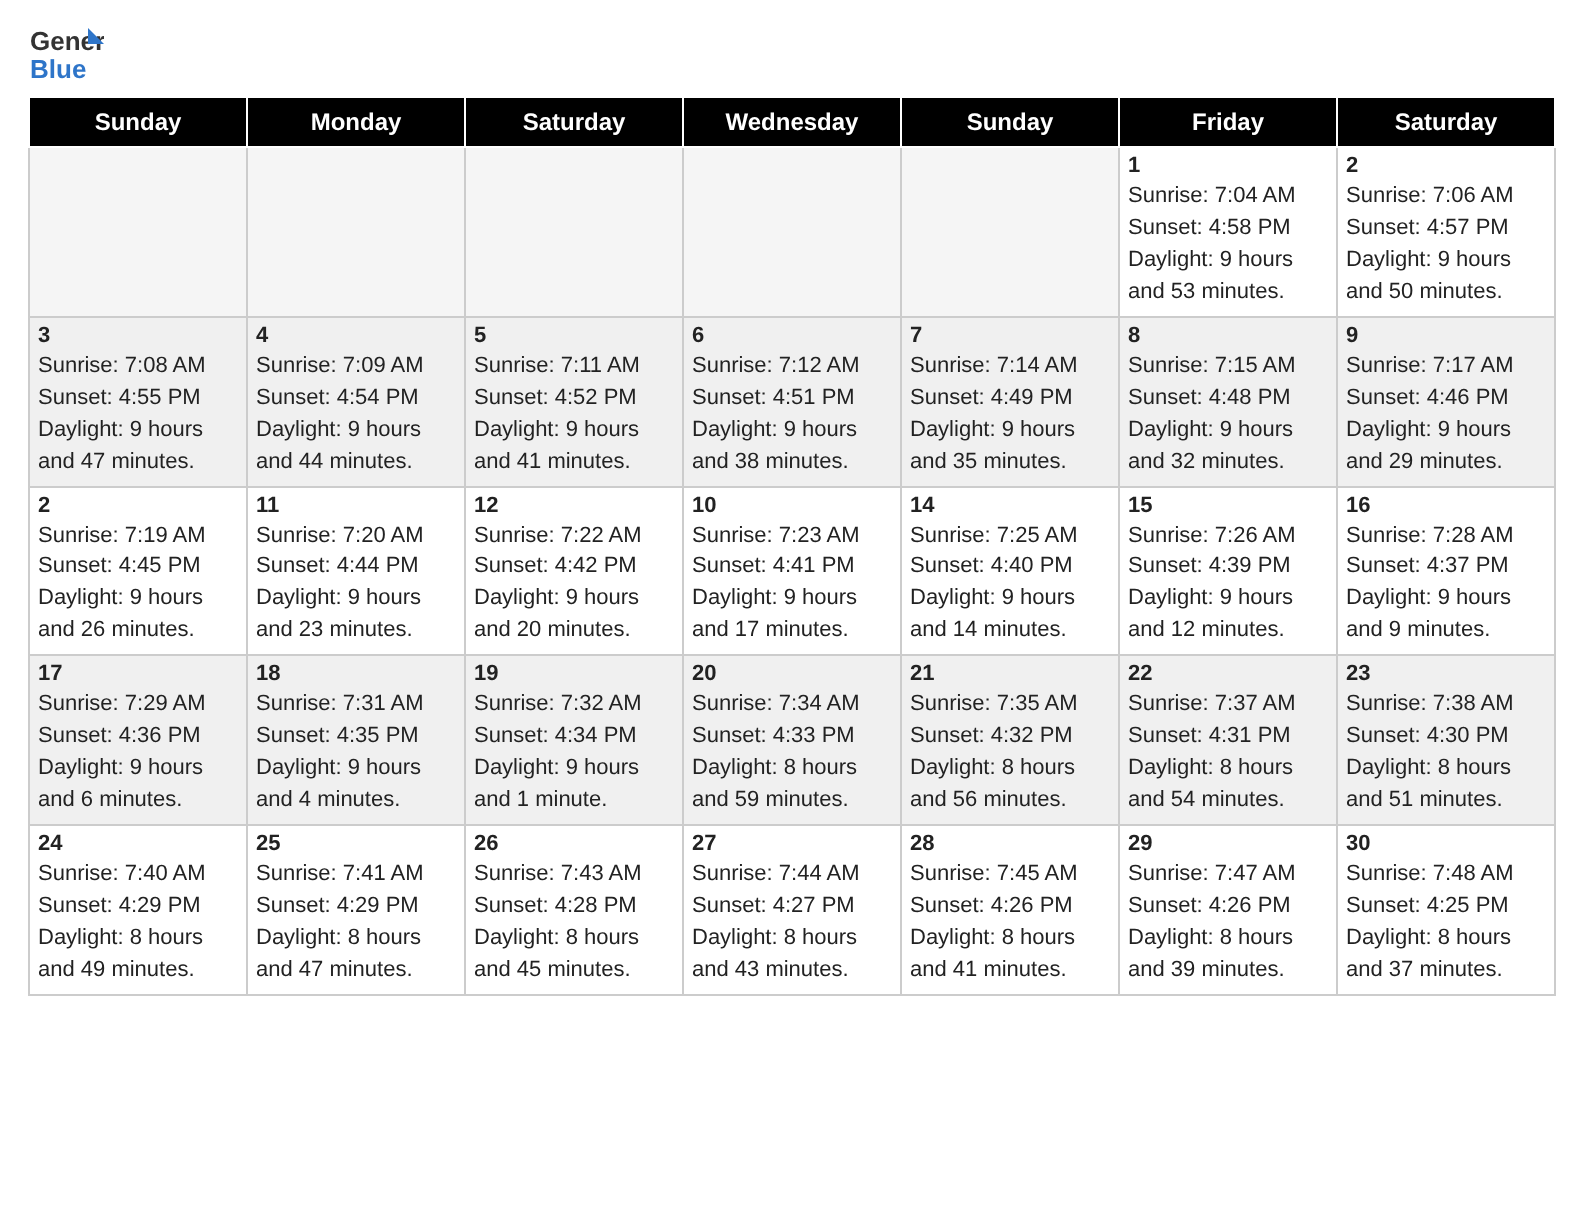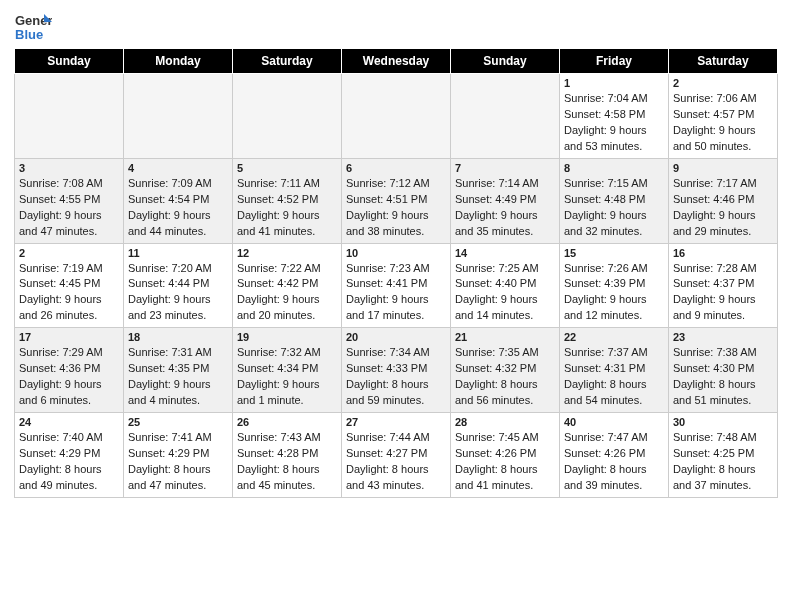--- a/index.html
+++ b/index.html
@@ -231,21 +231,21 @@
           </td>
           <td>
             <span class="day-num">27</span>
             <div class="day-info">Sunrise: 7:44 AM<br>Sunset: 4:27 PM<br>Daylight: 8 hours<br>and 43 minutes.</div>
           </td>
           <td>
             <span class="day-num">28</span>
             <div class="day-info">Sunrise: 7:45 AM<br>Sunset: 4:26 PM<br>Daylight: 8 hours<br>and 41 minutes.</div>
           </td>
           <td>
-            <span class="day-num">40</span>
+            <span class="day-num">29</span>
             <div class="day-info">Sunrise: 7:47 AM<br>Sunset: 4:26 PM<br>Daylight: 8 hours<br>and 39 minutes.</div>
           </td>
           <td>
             <span class="day-num">30</span>
             <div class="day-info">Sunrise: 7:48 AM<br>Sunset: 4:25 PM<br>Daylight: 8 hours<br>and 37 minutes.</div>
           </td>
         </tr>
       </tbody>
   </table>
 </div>

